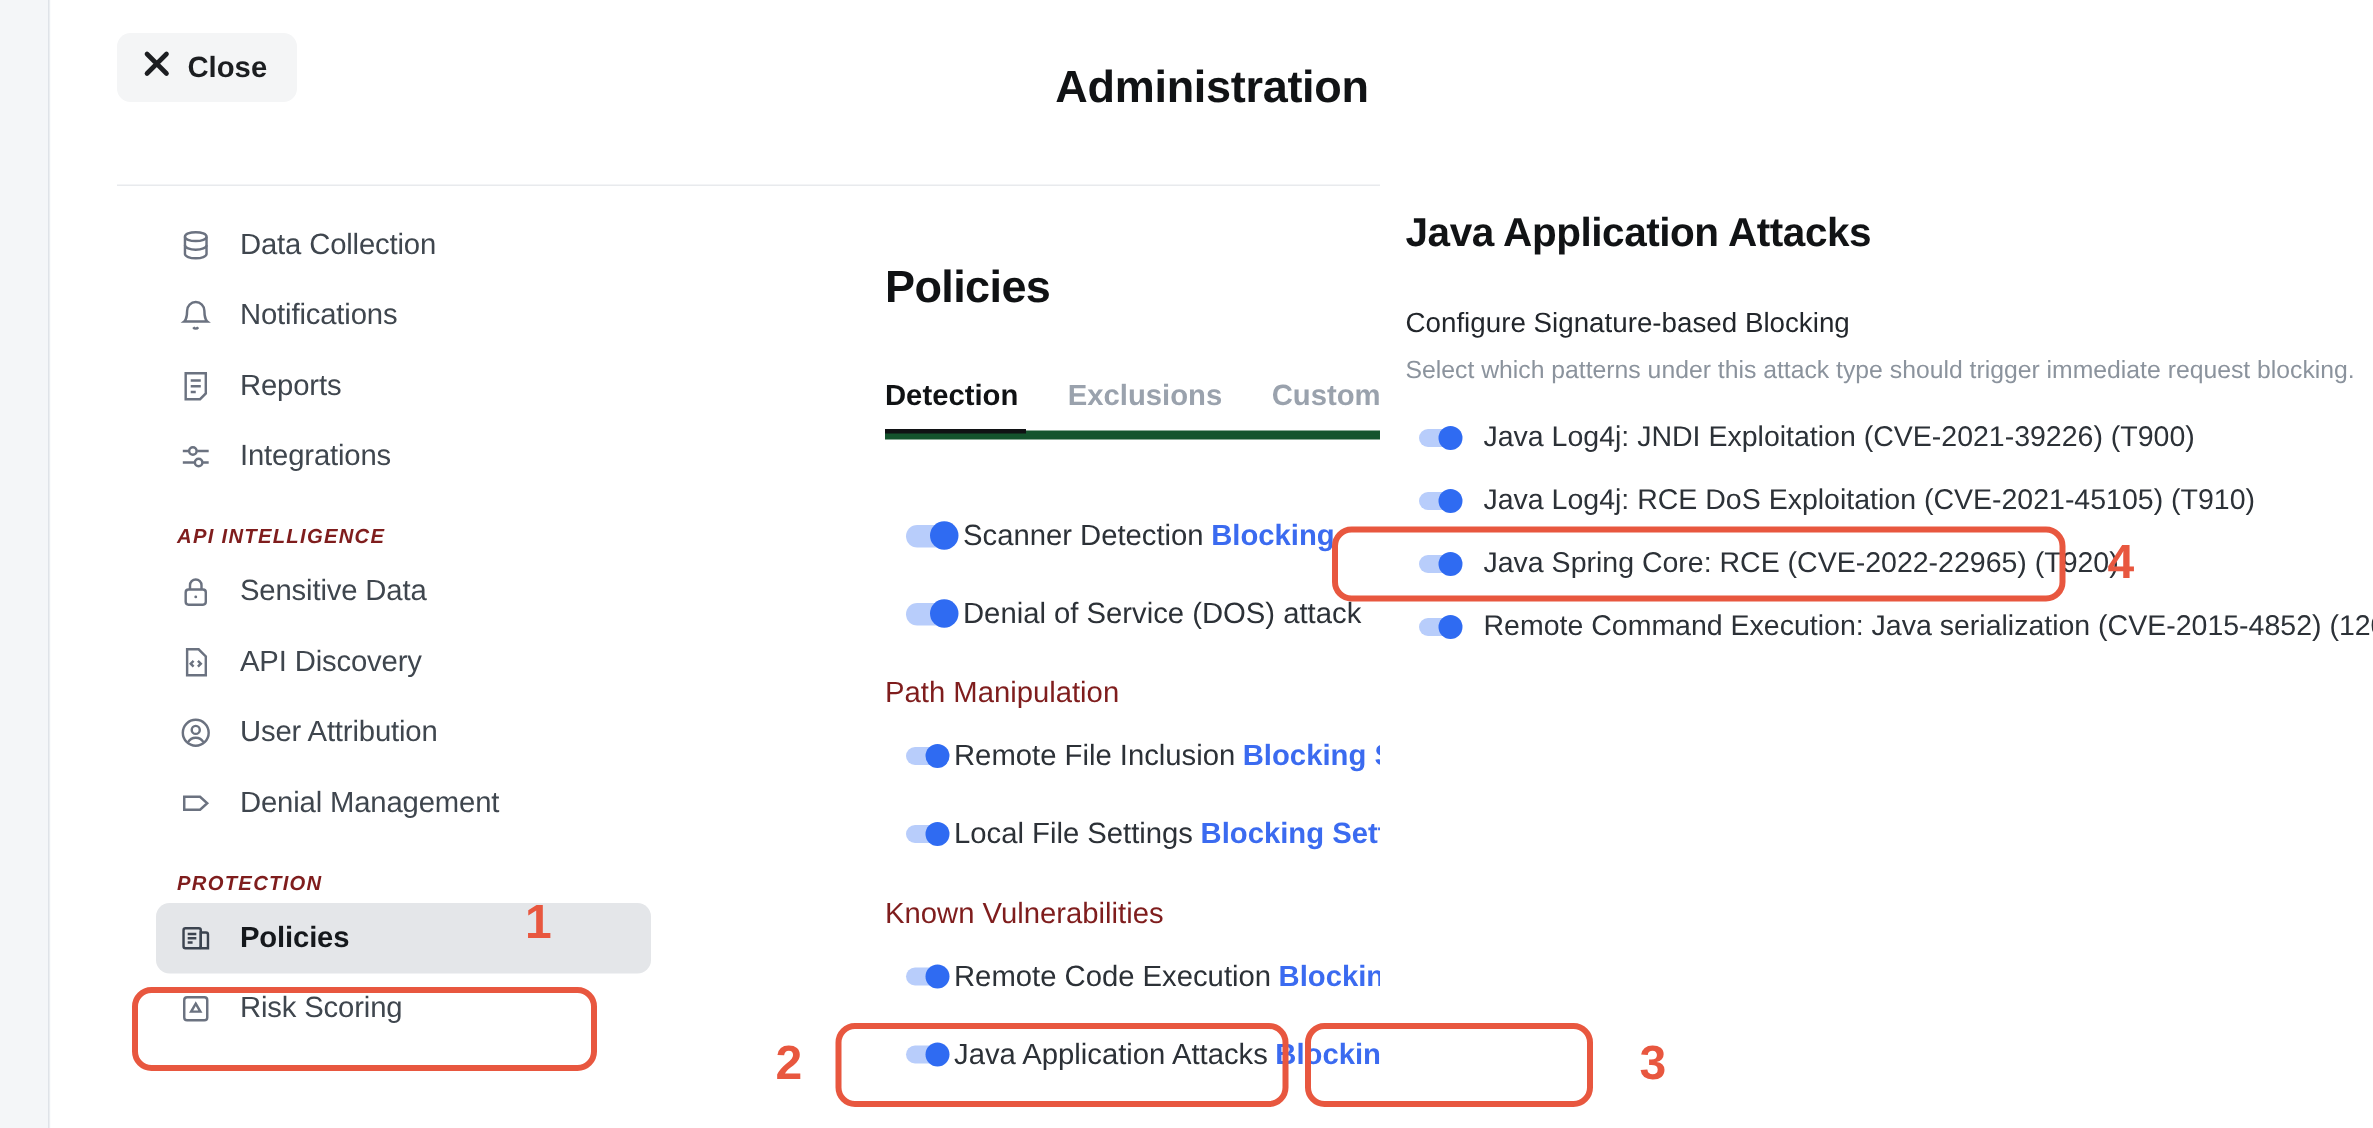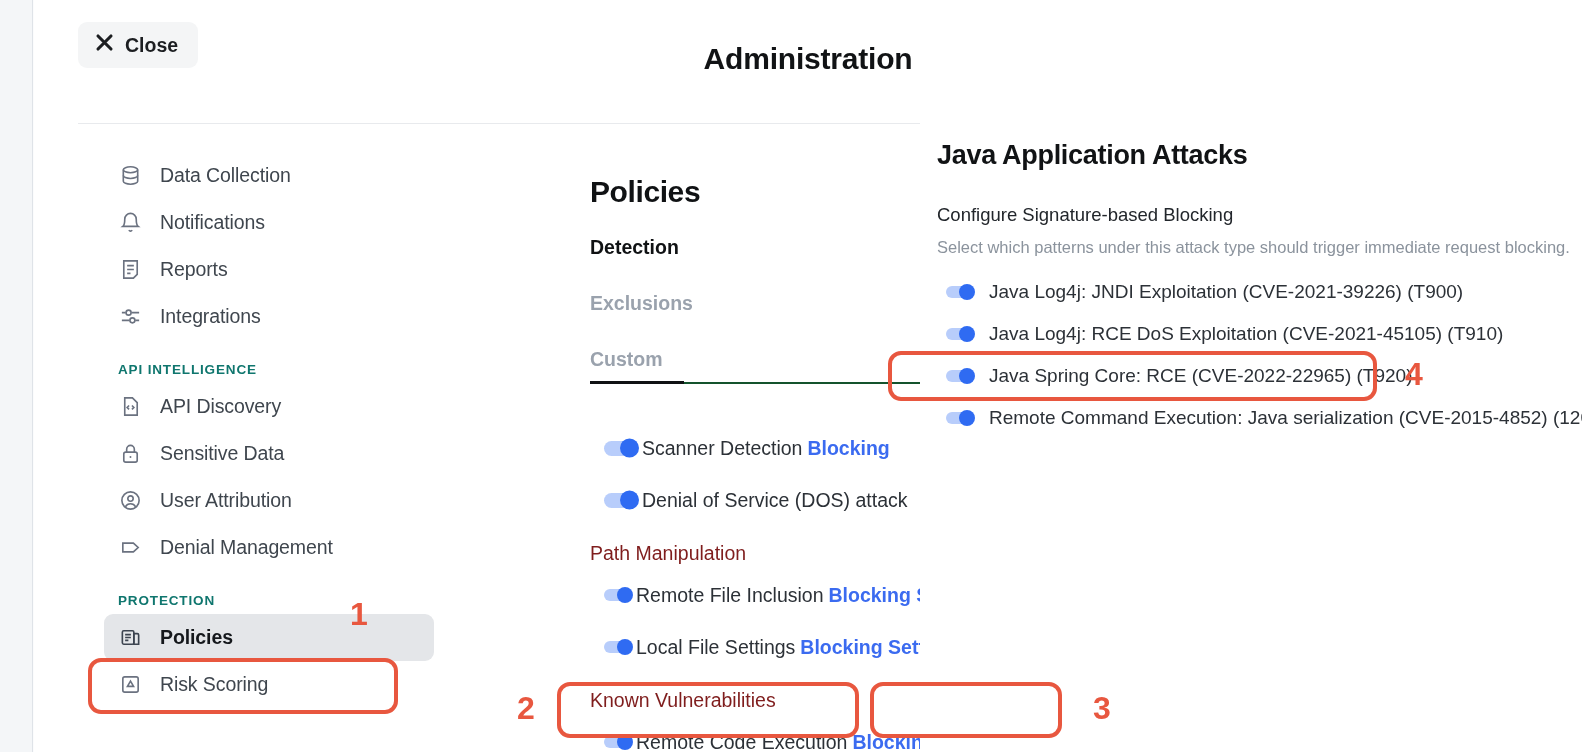--- a/index.html
+++ b/index.html
@@ -102,21 +102,21 @@
   .head-rule {
     position: absolute;
     left: 44px; right: 308px; top: 123px;
     height: 1px;
     background: #e8eaed;
   }
 
   
   .sidebar {
     position: absolute;
-    left: 70px; top: 152px;
+    left: 70px; top: 140px;
     width: 330px;
   }
   .nav-item {
     display: flex;
     align-items: center;
     gap: 17px;
     height: 47px;
     padding: 0 14px;
     border-radius: 9px;
     cursor: pointer;
@@ -142,43 +142,43 @@
     justify-content: center;
     color: #6b7280;
   }
   .nav-item.active .nav-icon { color: #3c4450; }
   .nav-group {
     margin: 22px 0 6px;
     padding-left: 14px;
     font-size: 13.5px;
     font-weight: 700;
     letter-spacing: .85px;
-    color: #0f766e;
+    color: #7f1d1d;
+    font-style: italic;
   }
 
   
   .policies {
     position: absolute;
     left: 556px; top: 175px;
     width: 430px;
   }
   .policies-title {
     font-size: 30px;
     font-weight: 700;
     color: #101214;
     letter-spacing: -.4px;
   }
   .tabs {
-    margin-top: 27px;
+    margin-top: 44px;
     display: flex;
     gap: 33px;
     position: relative;
-    border-bottom: 2px solid #14532d;
+    border-bottom: 6px solid #14532d;
     padding-bottom: 11px;
-    flex-direction: column;
   }
   .tab {
     font-size: 19.5px;
     font-weight: 600;
     color: #9aa2ad;
     cursor: pointer;
     white-space: nowrap;
   }
   .tab.active { color: #101214; }
   .tab-underline {
@@ -377,36 +377,36 @@
         </svg>
       </span>
       <span class="label">Integrations</span>
     </div>
 
     <div class="nav-group">API INTELLIGENCE</div>
 
     <div class="nav-item">
       <span class="nav-icon">
         <svg width="23" height="23" viewBox="0 0 24 24" fill="none" stroke="currentColor" stroke-width="1.7">
-          <path d="M6 3h8l5 5v13H6z"></path>
-          <path d="M10.5 11L8.5 13l2 2M13.5 11l2 2-2 2"></path>
-        </svg>
-      </span>
-      <span class="label">API Discovery</span>
-    </div>
-
-    <div class="nav-item">
-      <span class="nav-icon">
-        <svg width="23" height="23" viewBox="0 0 24 24" fill="none" stroke="currentColor" stroke-width="1.7">
           <rect x="5" y="10.5" width="14" height="10.5" rx="2"></rect>
           <path d="M8 10.5V7.5a4 4 0 018 0v3"></path>
           <circle cx="12" cy="15.6" r="1" fill="currentColor" stroke="none"></circle>
         </svg>
       </span>
       <span class="label">Sensitive Data</span>
+    </div>
+
+    <div class="nav-item">
+      <span class="nav-icon">
+        <svg width="23" height="23" viewBox="0 0 24 24" fill="none" stroke="currentColor" stroke-width="1.7">
+          <path d="M6 3h8l5 5v13H6z"></path>
+          <path d="M10.5 11L8.5 13l2 2M13.5 11l2 2-2 2"></path>
+        </svg>
+      </span>
+      <span class="label">API Discovery</span>
     </div>
 
     <div class="nav-item">
       <span class="nav-icon">
         <svg width="23" height="23" viewBox="0 0 24 24" fill="none" stroke="currentColor" stroke-width="1.7">
           <circle cx="12" cy="12" r="9"></circle>
           <circle cx="12" cy="10" r="2.8"></circle>
           <path d="M6.6 18.6a6.2 6.2 0 0110.8 0"></path>
         </svg>
       </span>

